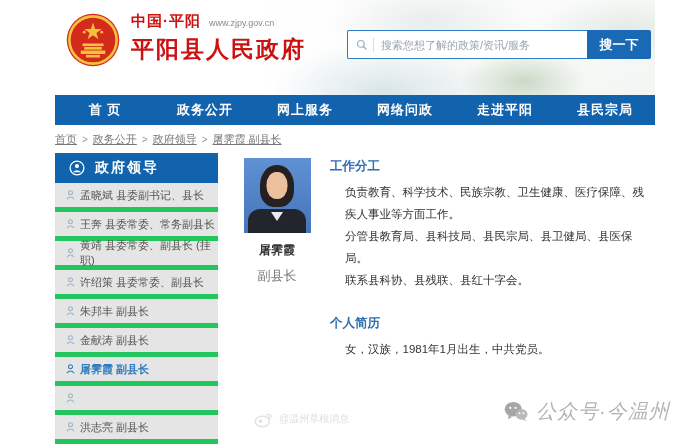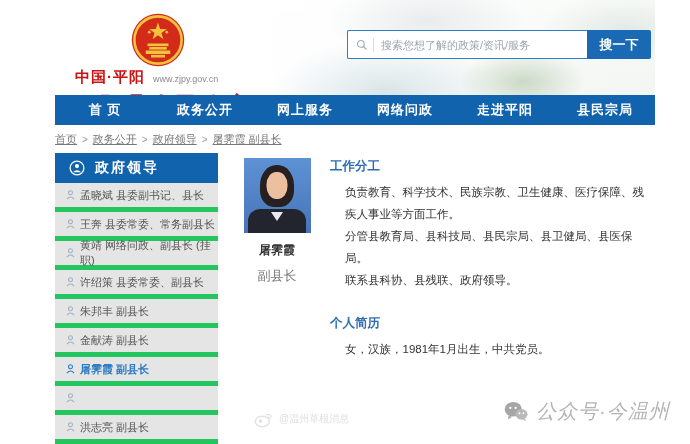--- a/index.html
+++ b/index.html
@@ -12,21 +12,21 @@
   .header { position:relative; height:95px; overflow:hidden;
     background:
       radial-gradient(90px 45px at 78% 85%, rgba(120,160,110,.45), transparent 70%),
       radial-gradient(120px 50px at 95% 30%, rgba(140,170,150,.35), transparent 70%),
       radial-gradient(140px 60px at 62% 20%, rgba(150,165,175,.35), transparent 70%),
       radial-gradient(160px 70px at 55% 95%, rgba(150,185,200,.4), transparent 70%),
       linear-gradient(90deg, #ffffff 0%, #ffffff 34%, rgba(255,255,255,.55) 55%, rgba(236,242,238,.5) 100%),
       #f4f6f3; }
   .header::after { content:""; position:absolute; inset:0;
     background:linear-gradient(180deg, rgba(255,255,255,.55), rgba(255,255,255,.15)); }
-  .brand { position:absolute; left:10px; top:12px; display:flex; align-items:center; z-index:3;flex-direction:column; }
+  .brand { position:absolute; left:10px; top:12px; display:flex; align-items:flex-start; z-index:3; }
   .emblem { width:56px; height:56px; flex:0 0 auto; }
   .brand-text { margin-left:10px; }
   .brand-line1 { display:flex; align-items:baseline; }
   .brand-cn { color:#cc1111; font-size:15px; font-weight:bold; letter-spacing:1px; }
   .brand-url { color:#8a8a8a; font-size:9px; margin-left:8px; }
   .brand-title { color:#cc1111; font-size:23px; font-weight:bold; letter-spacing:2px; margin-top:3px; }
 
   .search { position:absolute; left:292px; top:30px; width:304px; height:29px;
     display:flex; z-index:3; }
   .search-box { flex:1; display:flex; align-items:center; background:#fff;
@@ -183,21 +183,21 @@
               </span>
               <span>王奔 县委常委、常务副县长</span>
             </div>
             <div class="side-item">
               <span class="p-icn">
                 <svg width="9" height="10" viewBox="0 0 10 11">
                   <circle cx="5" cy="3" r="2.2" fill="none" stroke="#9fb3c4" stroke-width="1.2"></circle>
                   <path d="M1 10 Q5 5.6 9 10" fill="none" stroke="#9fb3c4" stroke-width="1.2"></path>
                 </svg>
               </span>
-              <span>黄靖 网络问政、副县长 (挂职)</span>
+              <span>黄靖 县委常委、副县长 (挂职)</span>
             </div>
             <div class="side-item">
               <span class="p-icn">
                 <svg width="9" height="10" viewBox="0 0 10 11">
                   <circle cx="5" cy="3" r="2.2" fill="none" stroke="#9fb3c4" stroke-width="1.2"></circle>
                   <path d="M1 10 Q5 5.6 9 10" fill="none" stroke="#9fb3c4" stroke-width="1.2"></path>
                 </svg>
               </span>
               <span>许绍策 县委常委、副县长</span>
             </div>
@@ -257,21 +257,21 @@
             <div class="collar"></div>
           </div>
           <div class="leader-name">屠霁霞</div>
           <div class="leader-post">副县长</div>
         </div>
 
         <div class="detail-col">
           <div class="sec-head">工作分工</div>
           <div class="sec-par">负责教育、科学技术、民族宗教、卫生健康、医疗保障、残疾人事业等方面工作。</div>
           <div class="sec-par">分管县教育局、县科技局、县民宗局、县卫健局、县医保局。</div>
-          <div class="sec-par">联系县科协、县残联、政府领导。</div>
+          <div class="sec-par">联系县科协、县残联、县红十字会。</div>
           <div class="sec-gap"></div>
           <div class="sec-head">个人简历</div>
           <div class="sec-par">女，汉族，1981年1月出生，中共党员。</div>
         </div>
       </div>
     </div>
   </div>
 
   <div class="wm wm-weibo">
     <span class="wicn">

